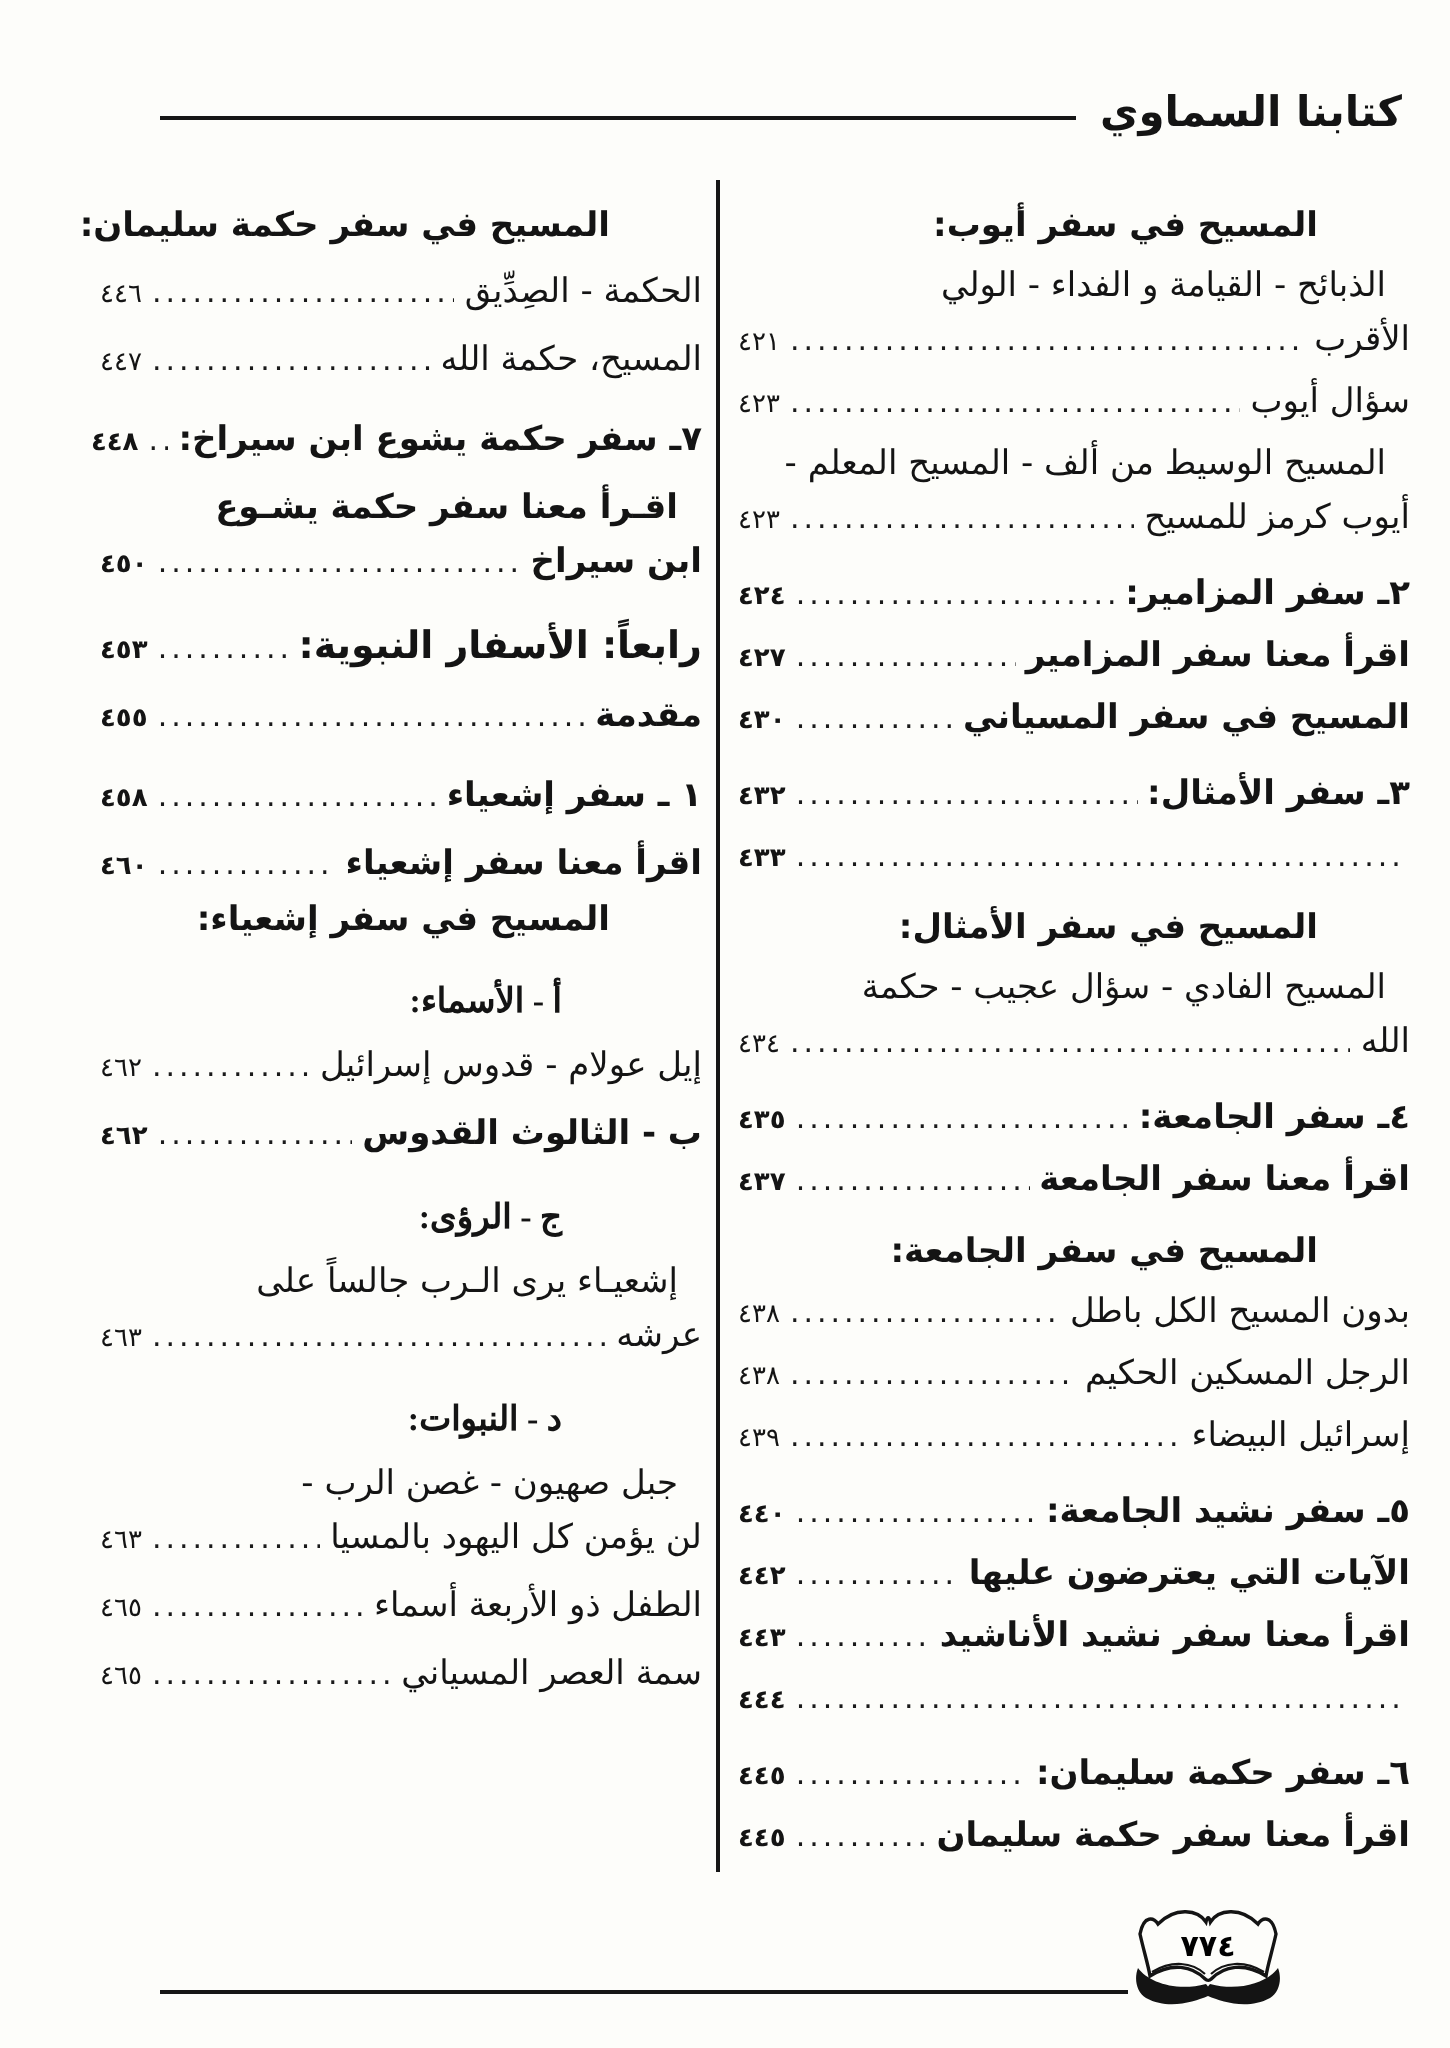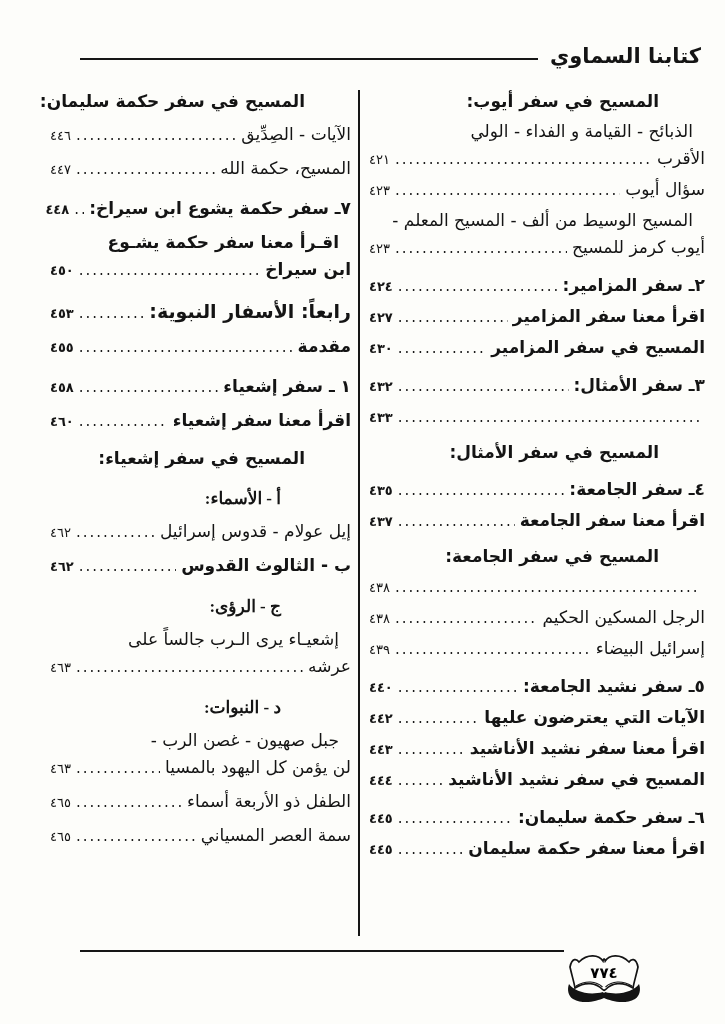--- a/index.html
+++ b/index.html
@@ -26,29 +26,29 @@
   .t{white-space:nowrap;}
   .dots{flex:1;overflow:hidden;white-space:nowrap;direction:ltr;text-align:left;
         margin:0 5px;min-width:10px;font-weight:400;}
   .dots::before{
     content:"..........................................................................................";
     letter-spacing:2px;font-size:15px;color:#1a1a1a;}
   .num{white-space:nowrap;font-size:13px;}
   
   .entry.item{margin-top:6px;}
   .entry.section{margin-top:12px;font-weight:700;}
-  .entry.heading{margin-top:10px;font-weight:700;padding-right:34px;}
+  .entry.heading{font-weight:700;padding-right:34px;}
   .entry.subheading{margin-top:13px;font-weight:700;padding-right:58px;font-family:Liberation Serif, serif;}
   .entry.part{margin-top:14px;font-weight:700;font-size:19px;}
   .col-right .entry.item{margin-top:3px;}
   .col-right .entry.section{margin-top:10px;}
   .col-right .entry.heading{margin-top:8px;}
-  .col > .entry:first-child{margin-top:0;}
+  .col > .entry:first-child{margin-top:12px;}
   
-  .footer{display:flex;direction:ltr;padding:0 78px 16px 80px;}
+  .footer{display:flex;align-items:flex-end;direction:ltr;padding:0 78px 16px 80px;}
   .footer .rule{flex:1;border-top:2.6px solid #161616;margin-bottom:11px;}
   .book-icon{display:block;margin-left:-3px;}
   .book-icon text{font-family:"DejaVu Sans",sans-serif;font-weight:700;}
 </style>
 </head>
 <body>
 
 <div class="page">
 
   <div class="header">
@@ -93,60 +93,69 @@
         </div>
         <div class="entry item bold">
           <div class="line row">
             <span class="t">اقرأ معنا سفر المزامير</span>
             <span class="dots"></span>
             <span class="num">٤٢٧</span>
           </div>
         </div>
         <div class="entry item bold">
           <div class="line row">
-            <span class="t">المسيح في سفر المزامير</span>
+            <span class="t">المسيح في سفر المسياني</span>
             <span class="dots"></span>
             <span class="num">٤٣٠</span>
           </div>
         </div>
         <div class="entry section bold">
           <div class="line row">
             <span class="t">٣ـ سفر الأمثال:</span>
             <span class="dots"></span>
             <span class="num">٤٣٢</span>
           </div>
         </div>
         <div class="entry item bold">
           <div class="line row">
             <span class="dots"></span>
             <span class="num">٤٣٣</span>
           </div>
         </div>
         <div class="entry heading bold">
           <div class="line head">المسيح في سفر الأمثال:</div>
         </div>
+        <div class="entry item">
+          <div class="line head">المسيح الفادي - سؤال عجيب - حكمة</div>
+          <div class="line row">
+            <span class="t">الله</span>
+            <span class="dots"></span>
+            <span class="num">٤٣٤</span>
+          </div>
+        </div>
         <div class="entry section bold">
           <div class="line row">
             <span class="t">٤ـ سفر الجامعة:</span>
             <span class="dots"></span>
             <span class="num">٤٣٥</span>
           </div>
         </div>
         <div class="entry item bold">
           <div class="line row">
             <span class="t">اقرأ معنا سفر الجامعة</span>
             <span class="dots"></span>
             <span class="num">٤٣٧</span>
           </div>
         </div>
         <div class="entry heading bold">
           <div class="line head">المسيح في سفر الجامعة:</div>
         </div>
         <div class="entry item">
           <div class="line row">
+            <span class="t">بدون المسيح الكل باطل</span>
             <span class="dots"></span>
             <span class="num">٤٣٨</span>
           </div>
         </div>
         <div class="entry item">
           <div class="line row">
             <span class="t">الرجل المسكين الحكيم</span>
             <span class="dots"></span>
             <span class="num">٤٣٨</span>
           </div>
@@ -174,21 +183,20 @@
         </div>
         <div class="entry item bold">
           <div class="line row">
             <span class="t">اقرأ معنا سفر نشيد الأناشيد</span>
             <span class="dots"></span>
             <span class="num">٤٤٣</span>
           </div>
         </div>
         <div class="entry item bold">
           <div class="line row">
-            <span class="t">المسيح في سفر نشيد الأناشيد</span>
             <span class="dots"></span>
             <span class="num">٤٤٤</span>
           </div>
         </div>
         <div class="entry section bold">
           <div class="line row">
             <span class="t">٦ـ سفر حكمة سليمان:</span>
             <span class="dots"></span>
             <span class="num">٤٤٥</span>
           </div>
@@ -201,21 +209,21 @@
           </div>
         </div>
       </div>
     <div class="divider"></div>
     <div class="col col-left" id="col-left">
         <div class="entry heading bold">
           <div class="line head">المسيح في سفر حكمة سليمان:</div>
         </div>
         <div class="entry item">
           <div class="line row">
-            <span class="t">الآيات - الصِدِّيق</span>
+            <span class="t">الحكمة - الصِدِّيق</span>
             <span class="dots"></span>
             <span class="num">٤٤٦</span>
           </div>
         </div>
         <div class="entry item">
           <div class="line row">
             <span class="t">المسيح، حكمة الله</span>
             <span class="dots"></span>
             <span class="num">٤٤٧</span>
           </div>

